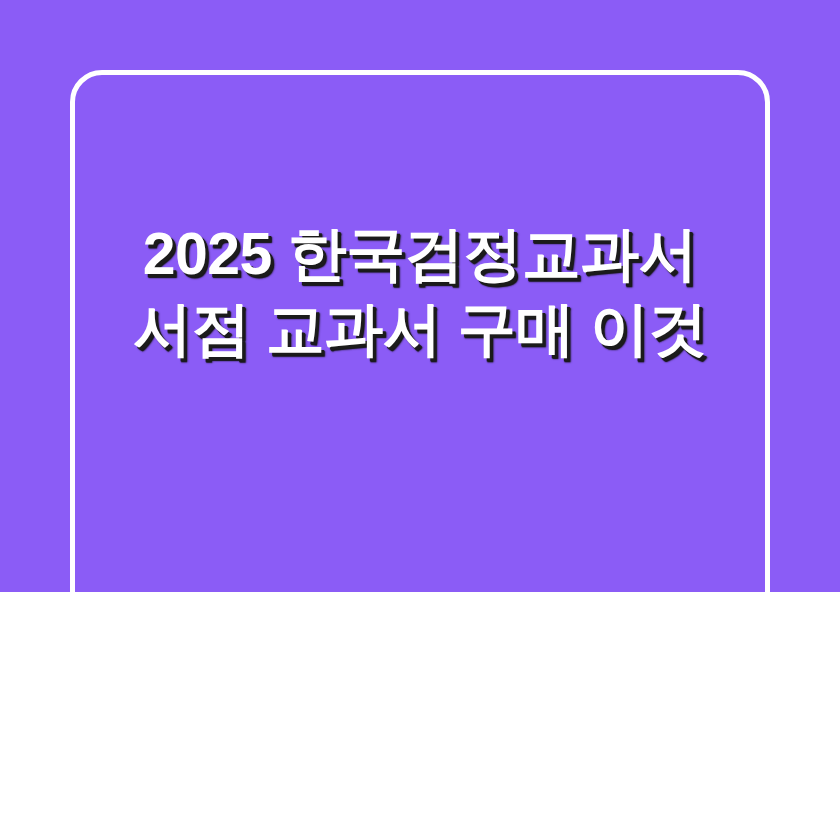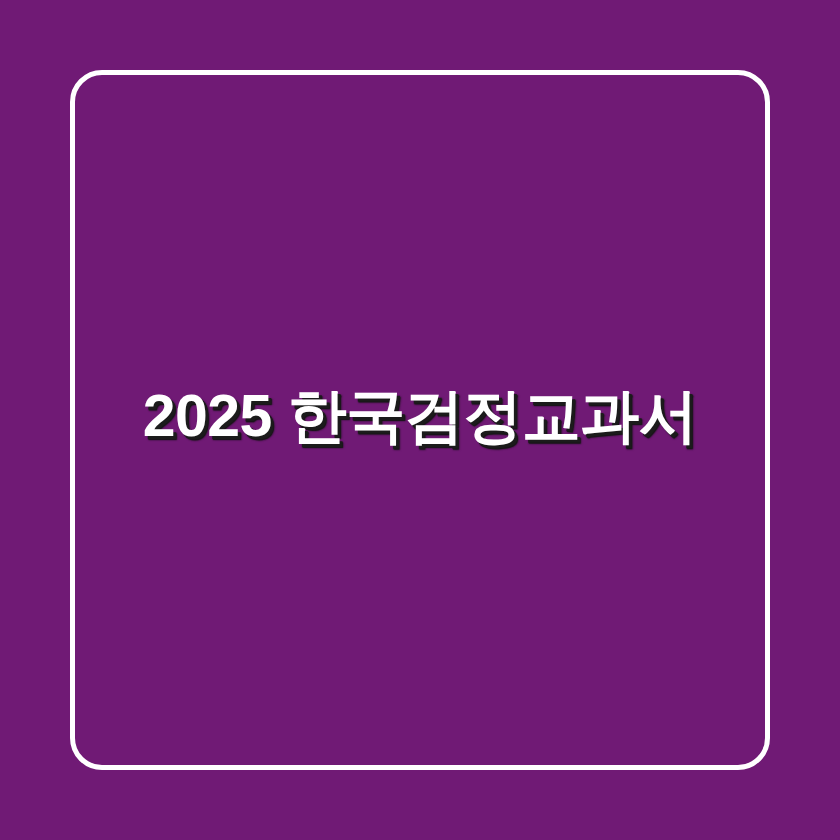--- a/index.html
+++ b/index.html
@@ -9,23 +9,23 @@
   }
   body {
     width: 840px;
     height: 840px;
     overflow: hidden;
     font-family: "Liberation Sans", "DejaVu Sans", sans-serif;
   }
   #thumbnail-card {
     position: relative;
     width: 840px;
-    height: 840px;
+    height: 592px;
     box-sizing: border-box;
-    background: #701a75;
+    background: #8b5cf6;
     display: flex;
     align-items: center;
     justify-content: center;
   }
   #border-frame {
     position: absolute;
     left: 70px;
     top: 70px;
     width: 700px;
     height: 700px;
@@ -62,15 +62,16 @@
 </style>
 </head>
 <body>
 
 <div id="thumbnail-card">
 
   <div id="border-frame"></div>
 
   <div id="title-block">
     <span class="title-line">2025 한국검정교과서</span>
+    <span class="title-line">서점 교과서 구매 이것</span>
   </div>
 
 </div>
 
 </body></html>

